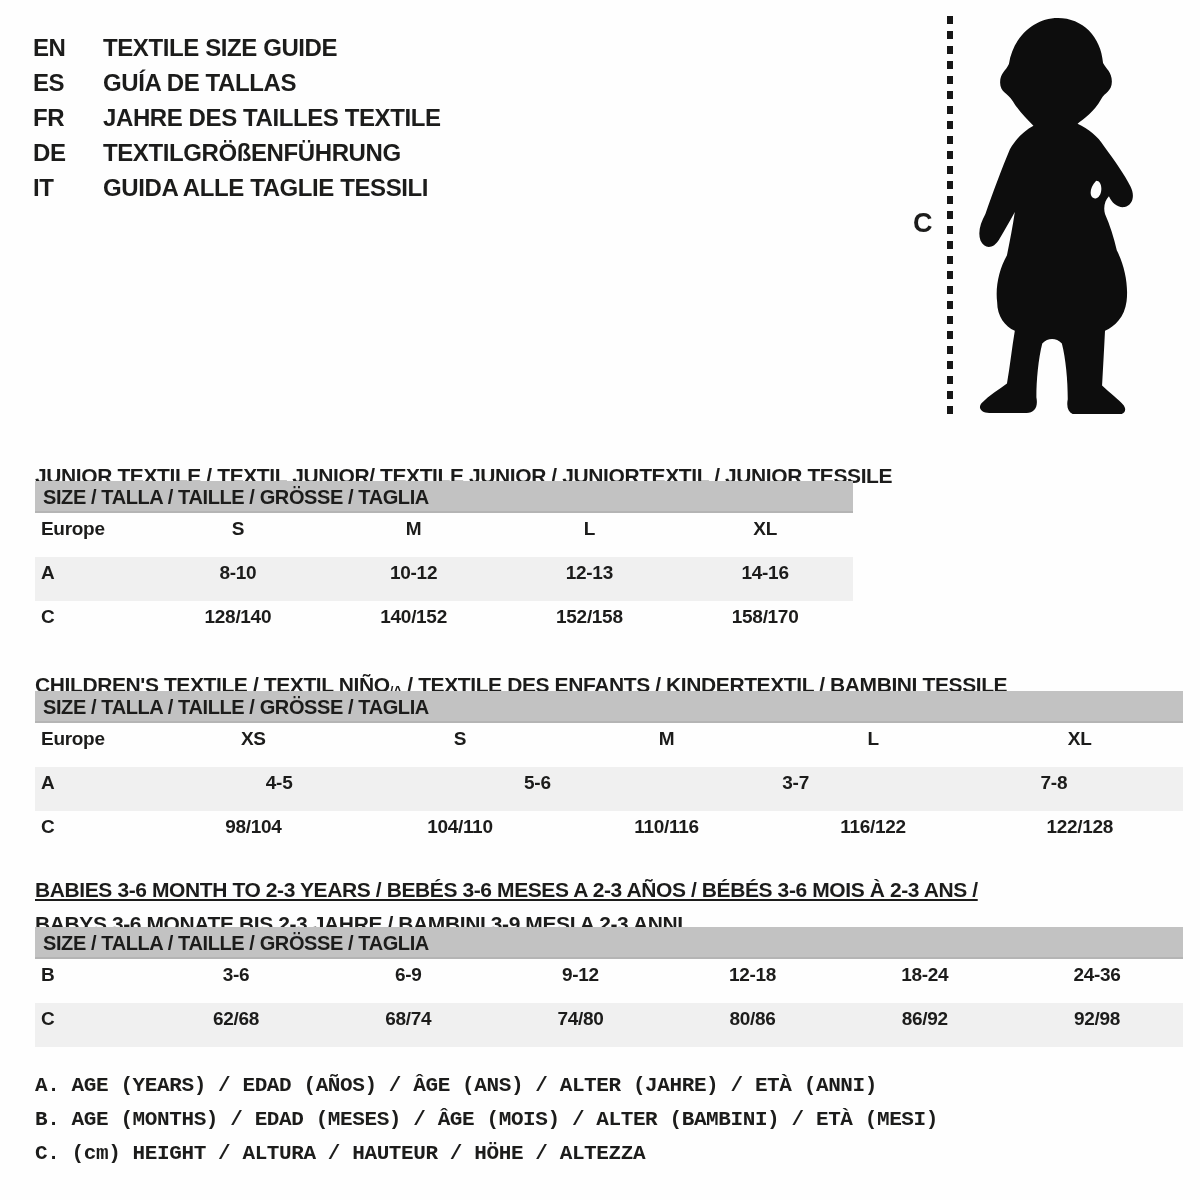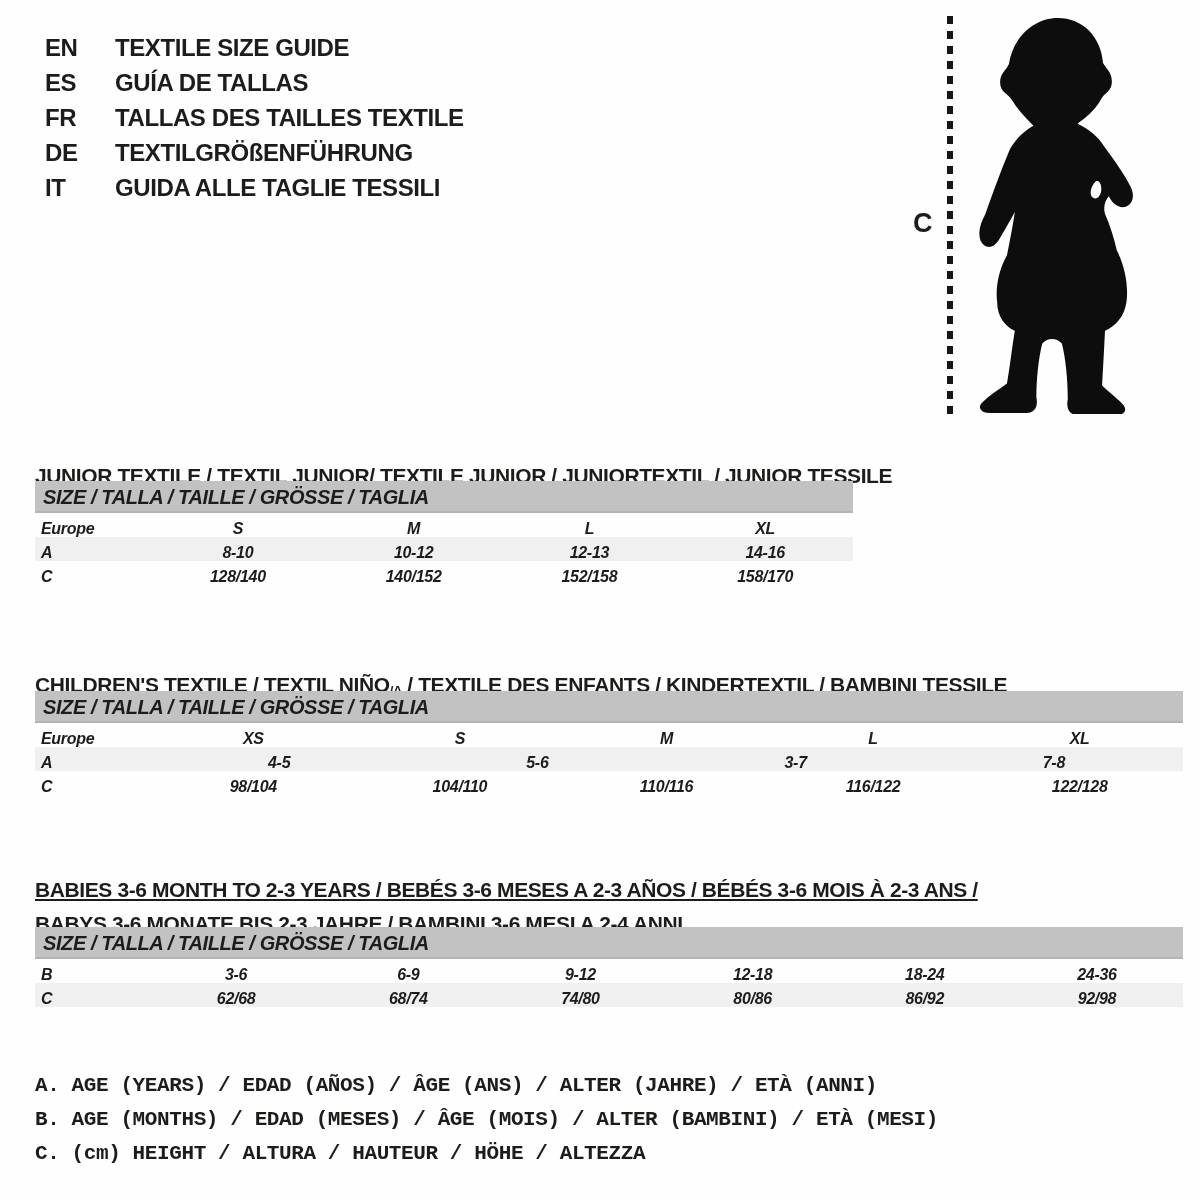--- a/index.html
+++ b/index.html
@@ -9,40 +9,40 @@
     font-family:"Liberation Sans", sans-serif;
     font-weight:700;
     color:#1c1c1b;
     position:relative;
     overflow:hidden;
   }
   .abs{position:absolute;}
   
   .lang-block{left:33px;top:30px;}
   .lang-row{display:flex;line-height:35px;font-size:24px;letter-spacing:-0.4px;}
-  .lang-code{width:70px;flex:0 0 70px;margin-left:12px;}
+  .lang-code{width:70px;flex:0 0 70px;}
   
   .measure-line{
     left:947px;top:16px;width:6px;height:400px;
     background:repeating-linear-gradient(to bottom,#161616 0 8px,transparent 8px 15px);
   }
   .measure-label{left:913px;top:208px;font-size:27px;}
   .figure-svg{left:963px;top:12px;}
   
   .section-title{font-size:21px;letter-spacing:-0.4px;white-space:nowrap;margin-top:27px;}
   .title-sub{font-size:13px;vertical-align:-3px;}
   
-  .sg-table{left:35px;font-style:italic;}
+  .sg-table{left:35px;}
   .size-bar{
     height:32px;line-height:32px;
     background:#c2c2c2;border-bottom:2px solid #b4b4b4;
     padding-left:8px;font-size:20px;letter-spacing:-0.4px;
     box-sizing:border-box;
   }
-  .trow{display:flex;height:24px;line-height:32px;font-size:16px;letter-spacing:-0.3px;}
+  .trow{display:flex;height:44px;line-height:32px;font-size:19px;letter-spacing:-0.3px;justify-content:center;}
   .trow.shaded{background:#f0f0f0;}
   .tlabel{flex:0 0 115px;padding-left:6px;box-sizing:border-box;text-align:left;}
   .tcell{flex:1 1 0;text-align:center;}
   
   .legend{left:35px;top:1069px;font-size:21px;letter-spacing:-0.4px;font-family:Liberation Mono, monospace;}
   .legend div{line-height:34px;white-space:nowrap;}
 </style>
 </head>
 <body>
 
@@ -50,21 +50,21 @@
   <div class="lang-row">
     <span class="lang-code">EN</span>
     <span>TEXTILE SIZE GUIDE</span>
   </div>
   <div class="lang-row">
     <span class="lang-code">ES</span>
     <span>GUÍA DE TALLAS</span>
   </div>
   <div class="lang-row">
     <span class="lang-code">FR</span>
-    <span>TALLAS DES TAILLES TEXTILE</span>
+    <span>JAHRE DES TAILLES TEXTILE</span>
   </div>
   <div class="lang-row">
     <span class="lang-code">DE</span>
     <span>TEXTILGRÖßENFÜHRUNG</span>
   </div>
   <div class="lang-row">
     <span class="lang-code">IT</span>
     <span>GUIDA ALLE TAGLIE TESSILI</span>
   </div>
 </div>
@@ -165,21 +165,21 @@
     <span class="tlabel">C</span>
     <span class="tcell">98/104</span>
     <span class="tcell">104/110</span>
     <span class="tcell">110/116</span>
     <span class="tcell">116/122</span>
     <span class="tcell">122/128</span>
   </div>
 </div>
 
 <div class="abs section-title" style="left:35px;top:851px;text-decoration:underline;">BABIES 3-6 MONTH TO 2-3 YEARS / BEBÉS 3-6 MESES A 2-3 AÑOS / BÉBÉS 3-6 MOIS À 2-3 ANS /</div>
-<div class="abs section-title" style="left:35px;top:885px;">BABYS 3-6 MONATE BIS 2-3 JAHRE / BAMBINI 3-6 MESI A 2-4 ANNI</div>
+<div class="abs section-title" style="left:35px;top:885px;">BABYS 3-6 MONATE BIS 2-3 JAHRE / BAMBINI 3-9 MESI A 2-3 ANNI</div>
 <div class="abs sg-table" style="top:927px;width:1148px;">
   <div class="size-bar">SIZE / TALLA / TAILLE / GRÖSSE / TAGLIA</div>
   <div class="trow">
     <span class="tlabel">B</span>
     <span class="tcell">3-6</span>
     <span class="tcell">6-9</span>
     <span class="tcell">9-12</span>
     <span class="tcell">12-18</span>
     <span class="tcell">18-24</span>
     <span class="tcell">24-36</span>

